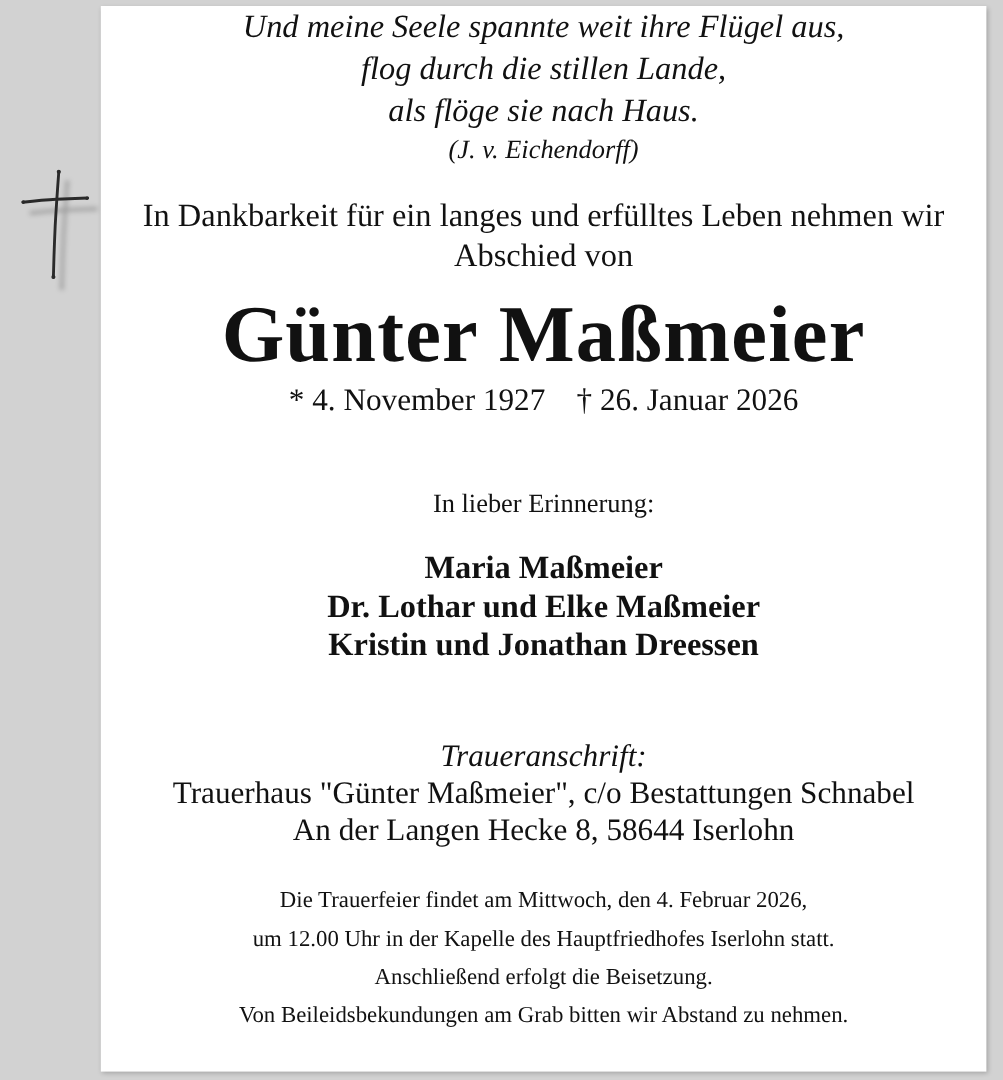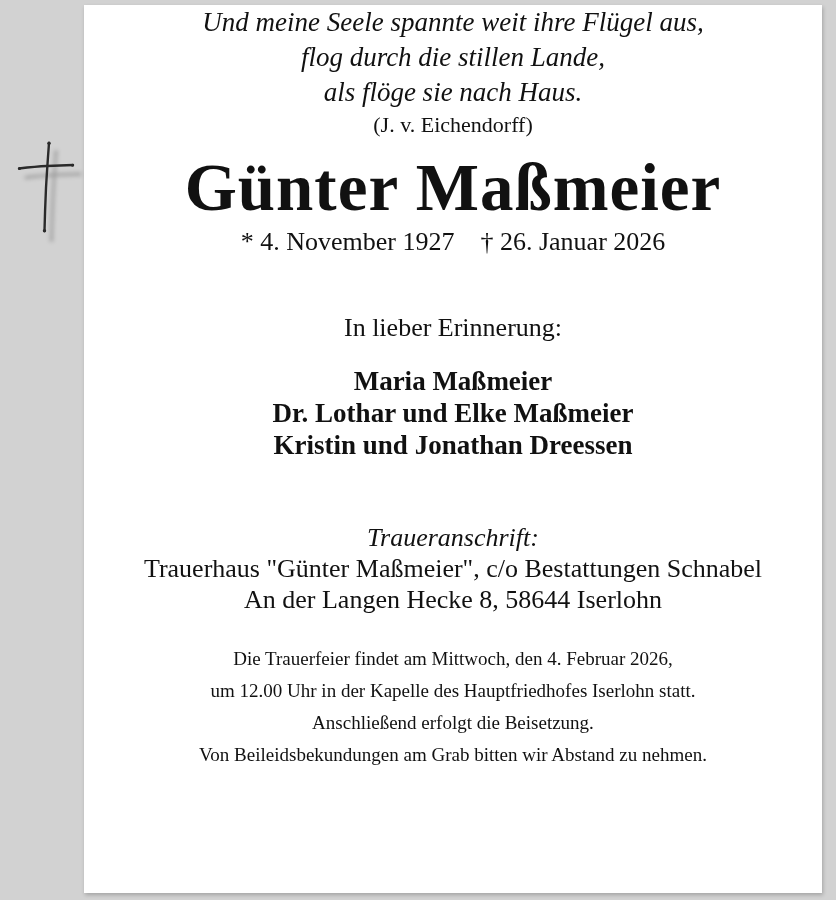--- a/index.html
+++ b/index.html
@@ -36,20 +36,21 @@
   .cross-wrap svg {
     filter: drop-shadow(7px 9px 2px rgba(0,0,0,0.28));
   }
   .poem-line {
     font-style: italic;
     font-size: 27px;
     line-height: 35px;
     white-space: nowrap;
   }
   .poem-attribution {
+    font-style: italic;
     font-size: 22px;
     line-height: 26px;
     margin-top: 2px;
   }
   .intro {
     margin-top: 24px;
     font-size: 27px;
     line-height: 34px;
   }
   .deceased-name {
@@ -64,21 +65,21 @@
     margin-top: 9px;
     font-size: 26px;
     line-height: 30px;
     white-space: nowrap;
   }
   .dates .birth {
     margin-right: 26px;
   }
   .memorial-heading {
     margin-top: 56px;
-    font-size: 26px;
+    font-size: 22px;
     line-height: 30px;
   }
   .memorial-names {
     margin-top: 22px;
   }
   .memorial-name {
     font-size: 27px;
     font-weight: bold;
     line-height: 32px;
     white-space: nowrap;
@@ -119,20 +120,24 @@
 
 <div class="card">
 
   <div>
     <div class="poem-line">Und meine Seele spannte weit ihre Flügel aus,</div>
     <div class="poem-line">flog durch die stillen Lande,</div>
     <div class="poem-line">als flöge sie nach Haus.</div>
     <div class="poem-attribution">(J. v. Eichendorff)</div>
   </div>
 
+  <div class="intro">
+    <div>In Dankbarkeit für ein langes und erfülltes Leben nehmen wir</div>
+    <div>Abschied von</div>
+  </div>
 
   <div class="deceased-name">Günter Maßmeier</div>
 
   <div class="dates">
     <span class="birth">* 4. November 1927</span><span>† 26. Januar 2026</span>
   </div>
 
   <div class="memorial-heading">In lieber Erinnerung:</div>
 
   <div class="memorial-names">

